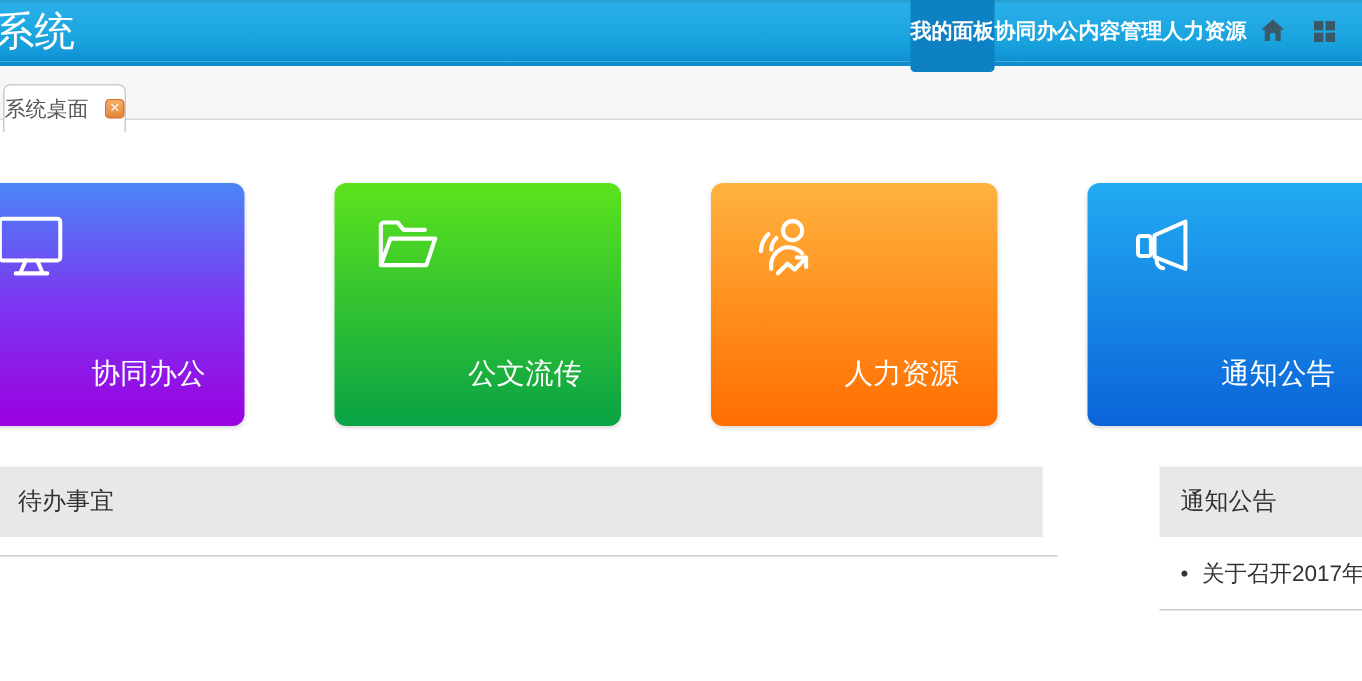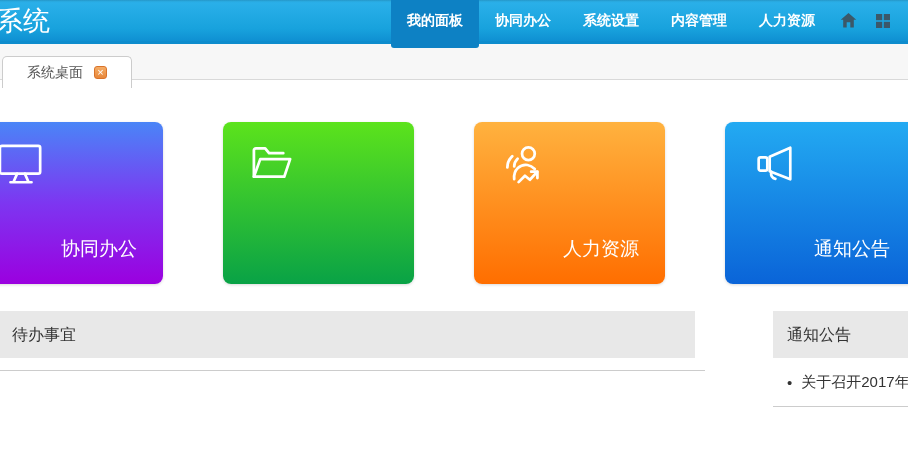--- a/index.html
+++ b/index.html
@@ -9,32 +9,32 @@
 
   
   .topbar { height:44px; display:flex; align-items:flex-start;
     background:linear-gradient(180deg,#2cb1ea 0%,#18a2dd 70%,#0f90d2 100%);
     border-bottom:3px solid #0e8ccd; box-shadow:inset 0 2px 2px -1px rgba(0,0,0,.15);
     position:relative; z-index:5; }
   .logo { font-size:27px; color:#fff; line-height:42px; padding-left:24px;
     white-space:nowrap; }
   .nav { margin-left:auto; display:flex; align-items:flex-start; padding-right:60px; }
   .nav-item { font-size:14px; font-weight:bold; color:#fff; line-height:41px;
-    height:41px; padding:0 16px; cursor:pointer; white-space:nowrap; }
+    height:41px; padding:0 0; cursor:pointer; white-space:nowrap; }
   .nav-item.is-active { background:#0d81c4; height:48px; border-radius:0 0 3px 3px; }
   .nav-iconbtn { padding:0 9px; height:41px; display:flex; align-items:center; cursor:pointer; }
   .nav-iconbtn svg { fill:#3b5869; }
 
   
   .tabstrip { height:36px; background:#f7f7f7; border-bottom:1px solid #d9d9d9;
     position:relative; z-index:1; }
   .tab { position:absolute; left:30px; top:12px; height:32px; z-index:3;
     background:#fff; border:1px solid #ccc; border-bottom:none;
     border-radius:5px 5px 0 0; display:flex; align-items:center;
-    padding:0 24px; font-size:14px; color:#555; cursor:pointer; }
+    padding:0 0; font-size:14px; color:#555; cursor:pointer; }
   .tab-close { width:13px; height:13px; margin-left:11px; border-radius:3px;
     background:linear-gradient(180deg,#f5ad66,#e8873a); border:1px solid #d9732a;
     color:#fff; font-size:11px; line-height:10px; text-align:center; cursor:pointer; }
 
   
   .tiles { display:flex; gap:60px; margin-top:42px; }
   .tile { width:191px; height:162px; border-radius:8px; position:relative;
     color:#fff; cursor:pointer; box-shadow:0 1px 3px rgba(0,0,0,.15); }
   .tile svg { position:absolute; top:20px; left:26px; fill:none; stroke:#fff;
     stroke-width:2.8; stroke-linecap:round; stroke-linejoin:round; }
@@ -58,21 +58,20 @@
 </head>
 <body>
 
 <div class="page">
 
   <div class="topbar">
     <div class="logo">系统</div>
     <div class="nav">
       <div class="nav-item is-active">我的面板</div>
       <div class="nav-item">协同办公</div>
-      <div class="nav-item">系统设置</div>
       <div class="nav-item">内容管理</div>
       <div class="nav-item">人力资源</div>
       <div class="nav-iconbtn">
         <svg width="17" height="17" viewBox="0 0 16 16">
             <path d="M8 1 L15.3 7.4 H13 V14.5 H9.7 V9.6 H6.3 V14.5 H3 V7.4 H0.7 Z"></path>
           </svg>
       </div>
       <div class="nav-iconbtn">
         <svg width="16" height="16" viewBox="0 0 16 16">
             <rect x="1" y="1" width="6.2" height="6.2"></rect>
@@ -97,20 +96,21 @@
         <rect x="2" y="3" width="42" height="29" rx="2"></rect>
         <path d="M20 32 l-3.5 8 M28 32 l3.5 8 M13 41 h22"></path>
       </svg>
       <div class="tile-label">协同办公</div>
     </div>
     <div class="tile" style="background: linear-gradient(rgb(92, 227, 28), rgb(9, 162, 70));">
       <svg width="47" height="44" viewBox="0 0 48 44">
         <path d="M5 35 V8 a2 2 0 0 1 2 -2 h9.5 l4 5 H35"></path>
         <path d="M5 35 L11.5 17 H42 L36 35 Z"></path>
       </svg>
+      <div class="tile-label">公文流传</div>
     </div>
     <div class="tile" style="background: linear-gradient(rgb(255, 178, 63), rgb(255, 110, 0));">
       <svg width="47" height="47" viewBox="0 0 48 48">
         <circle cx="29" cy="12" r="6.5"></circle>
         <path d="M12.5 14.5 a16 16 0 0 0 -5 11.5"></path>
         <path d="M18 17 a11 11 0 0 0 -3.5 8"></path>
         <path d="M14.5 38 c-1 -10 6.5 -15.5 13.5 -14.5 c3.5 0.5 5.5 2 7.5 4"></path>
         <path d="M19 41 l6.5 -6.5 l5 4 l7.5 -8"></path>
         <path d="M31.8 30.3 H38.2 V36.8"></path>
       </svg>

